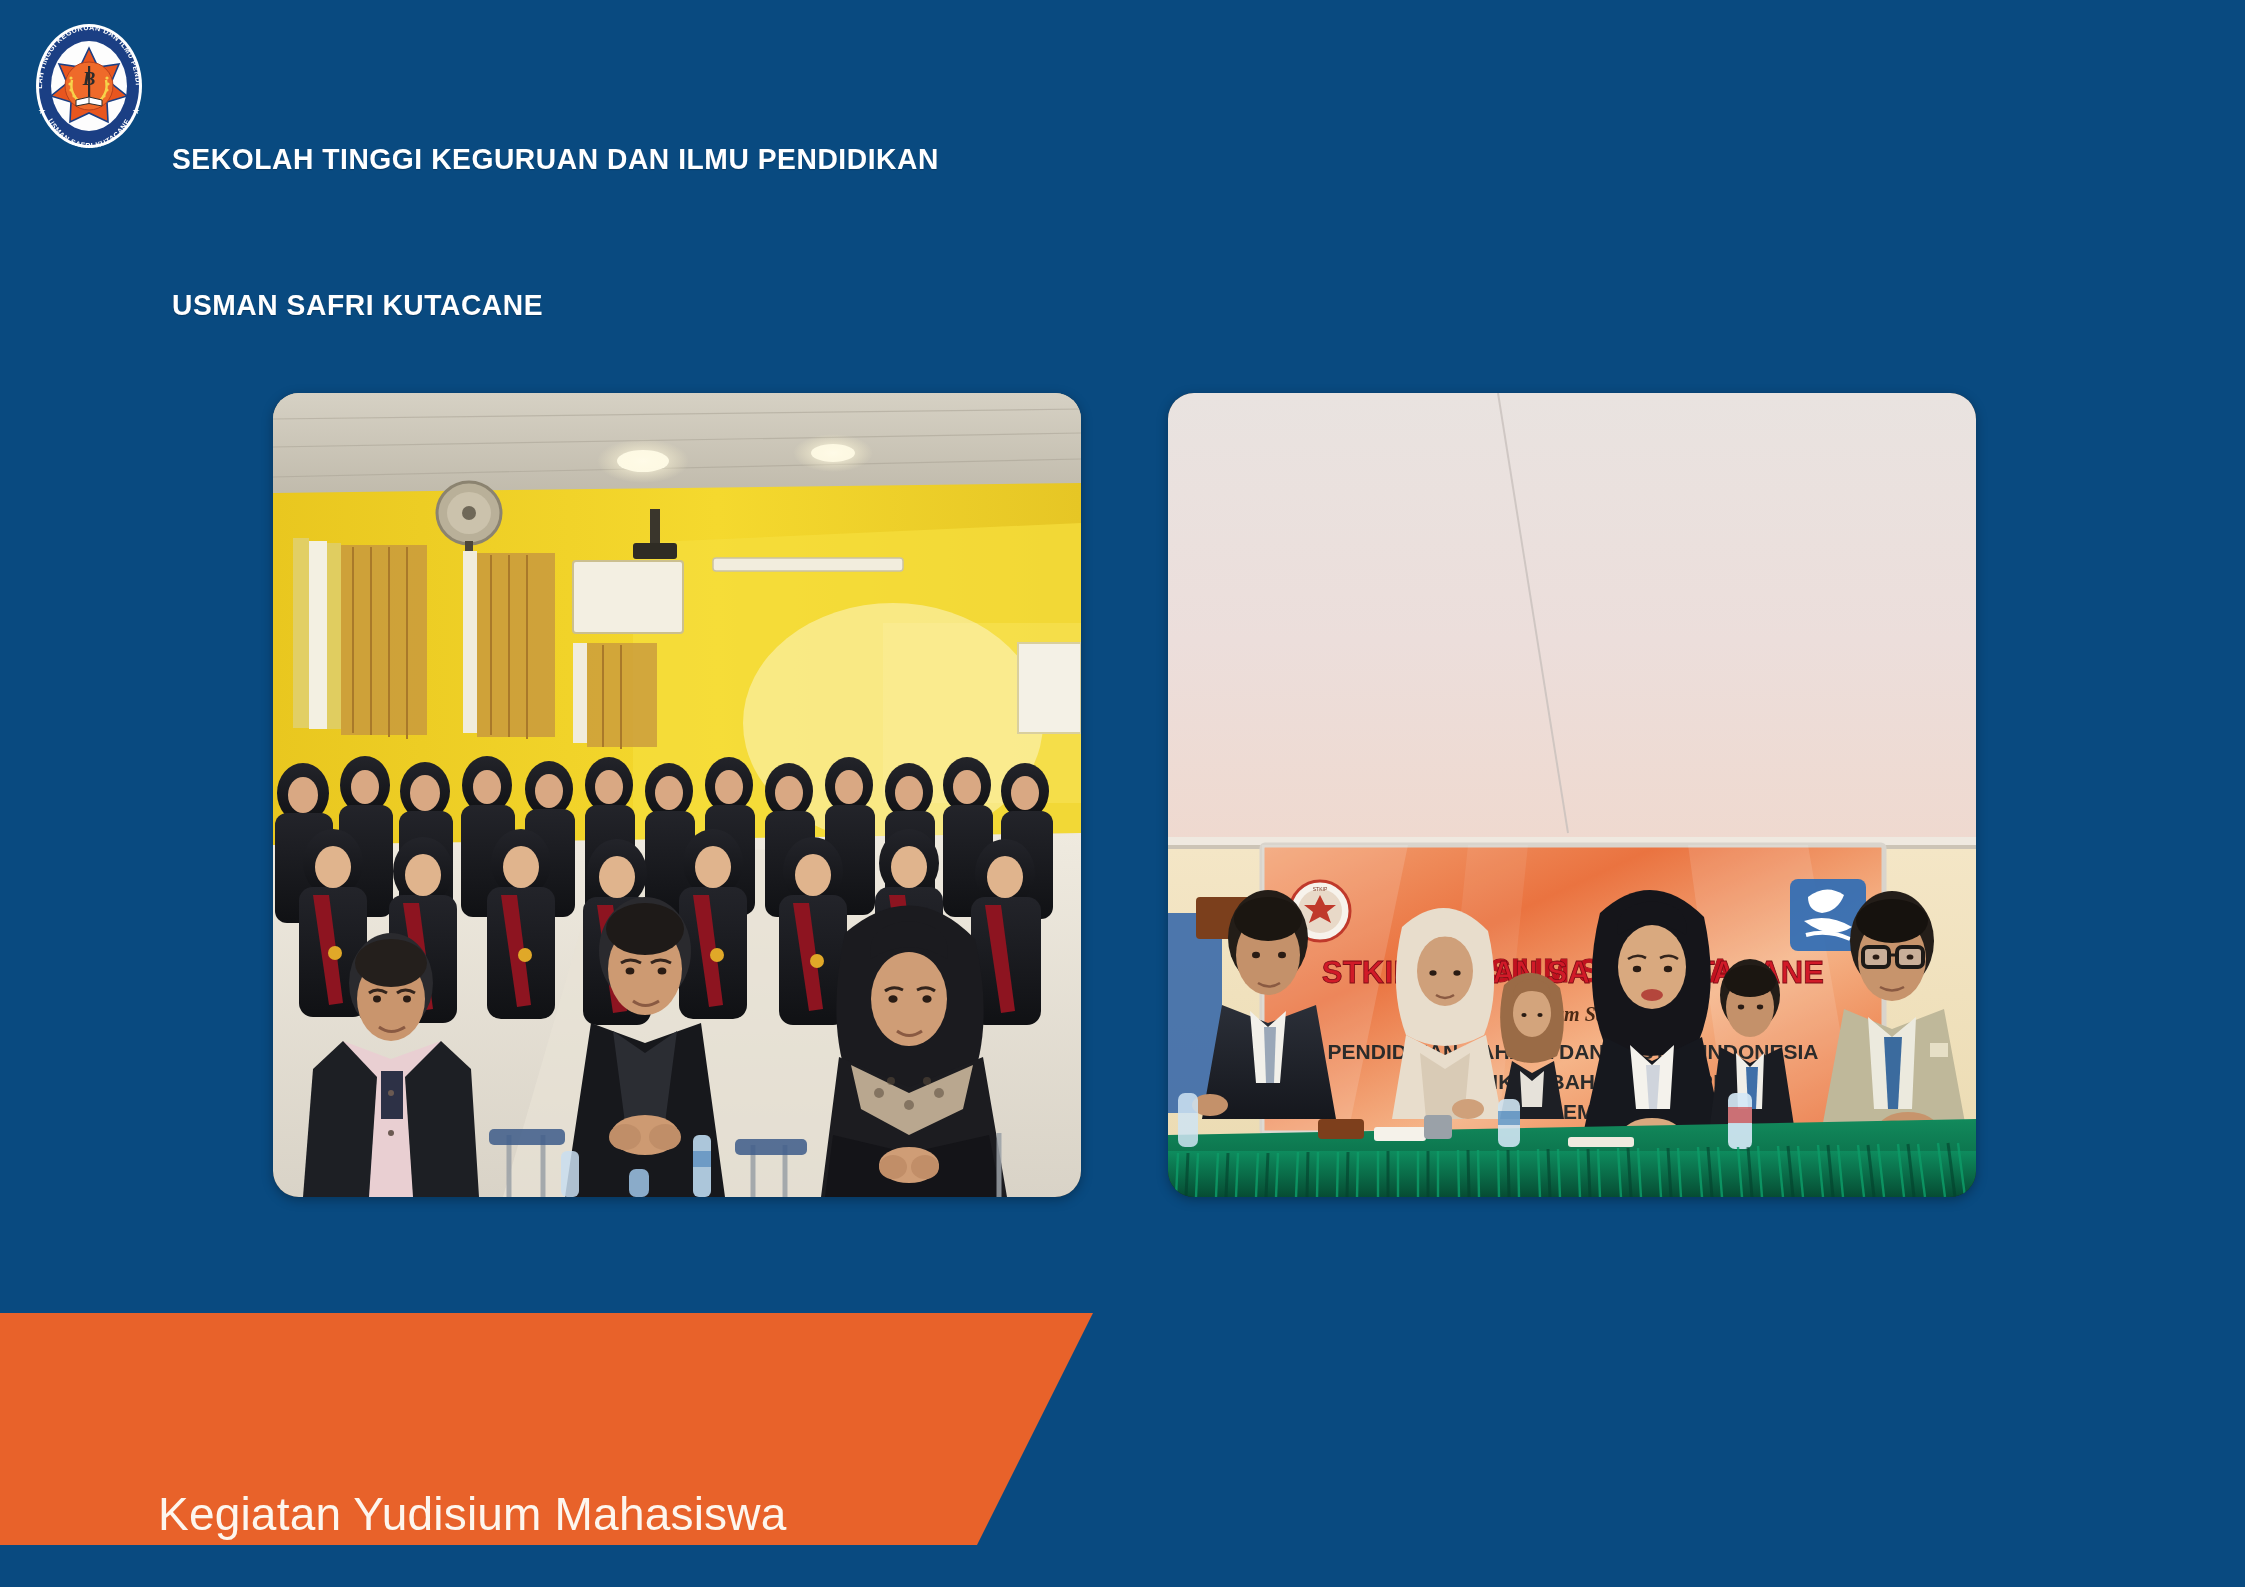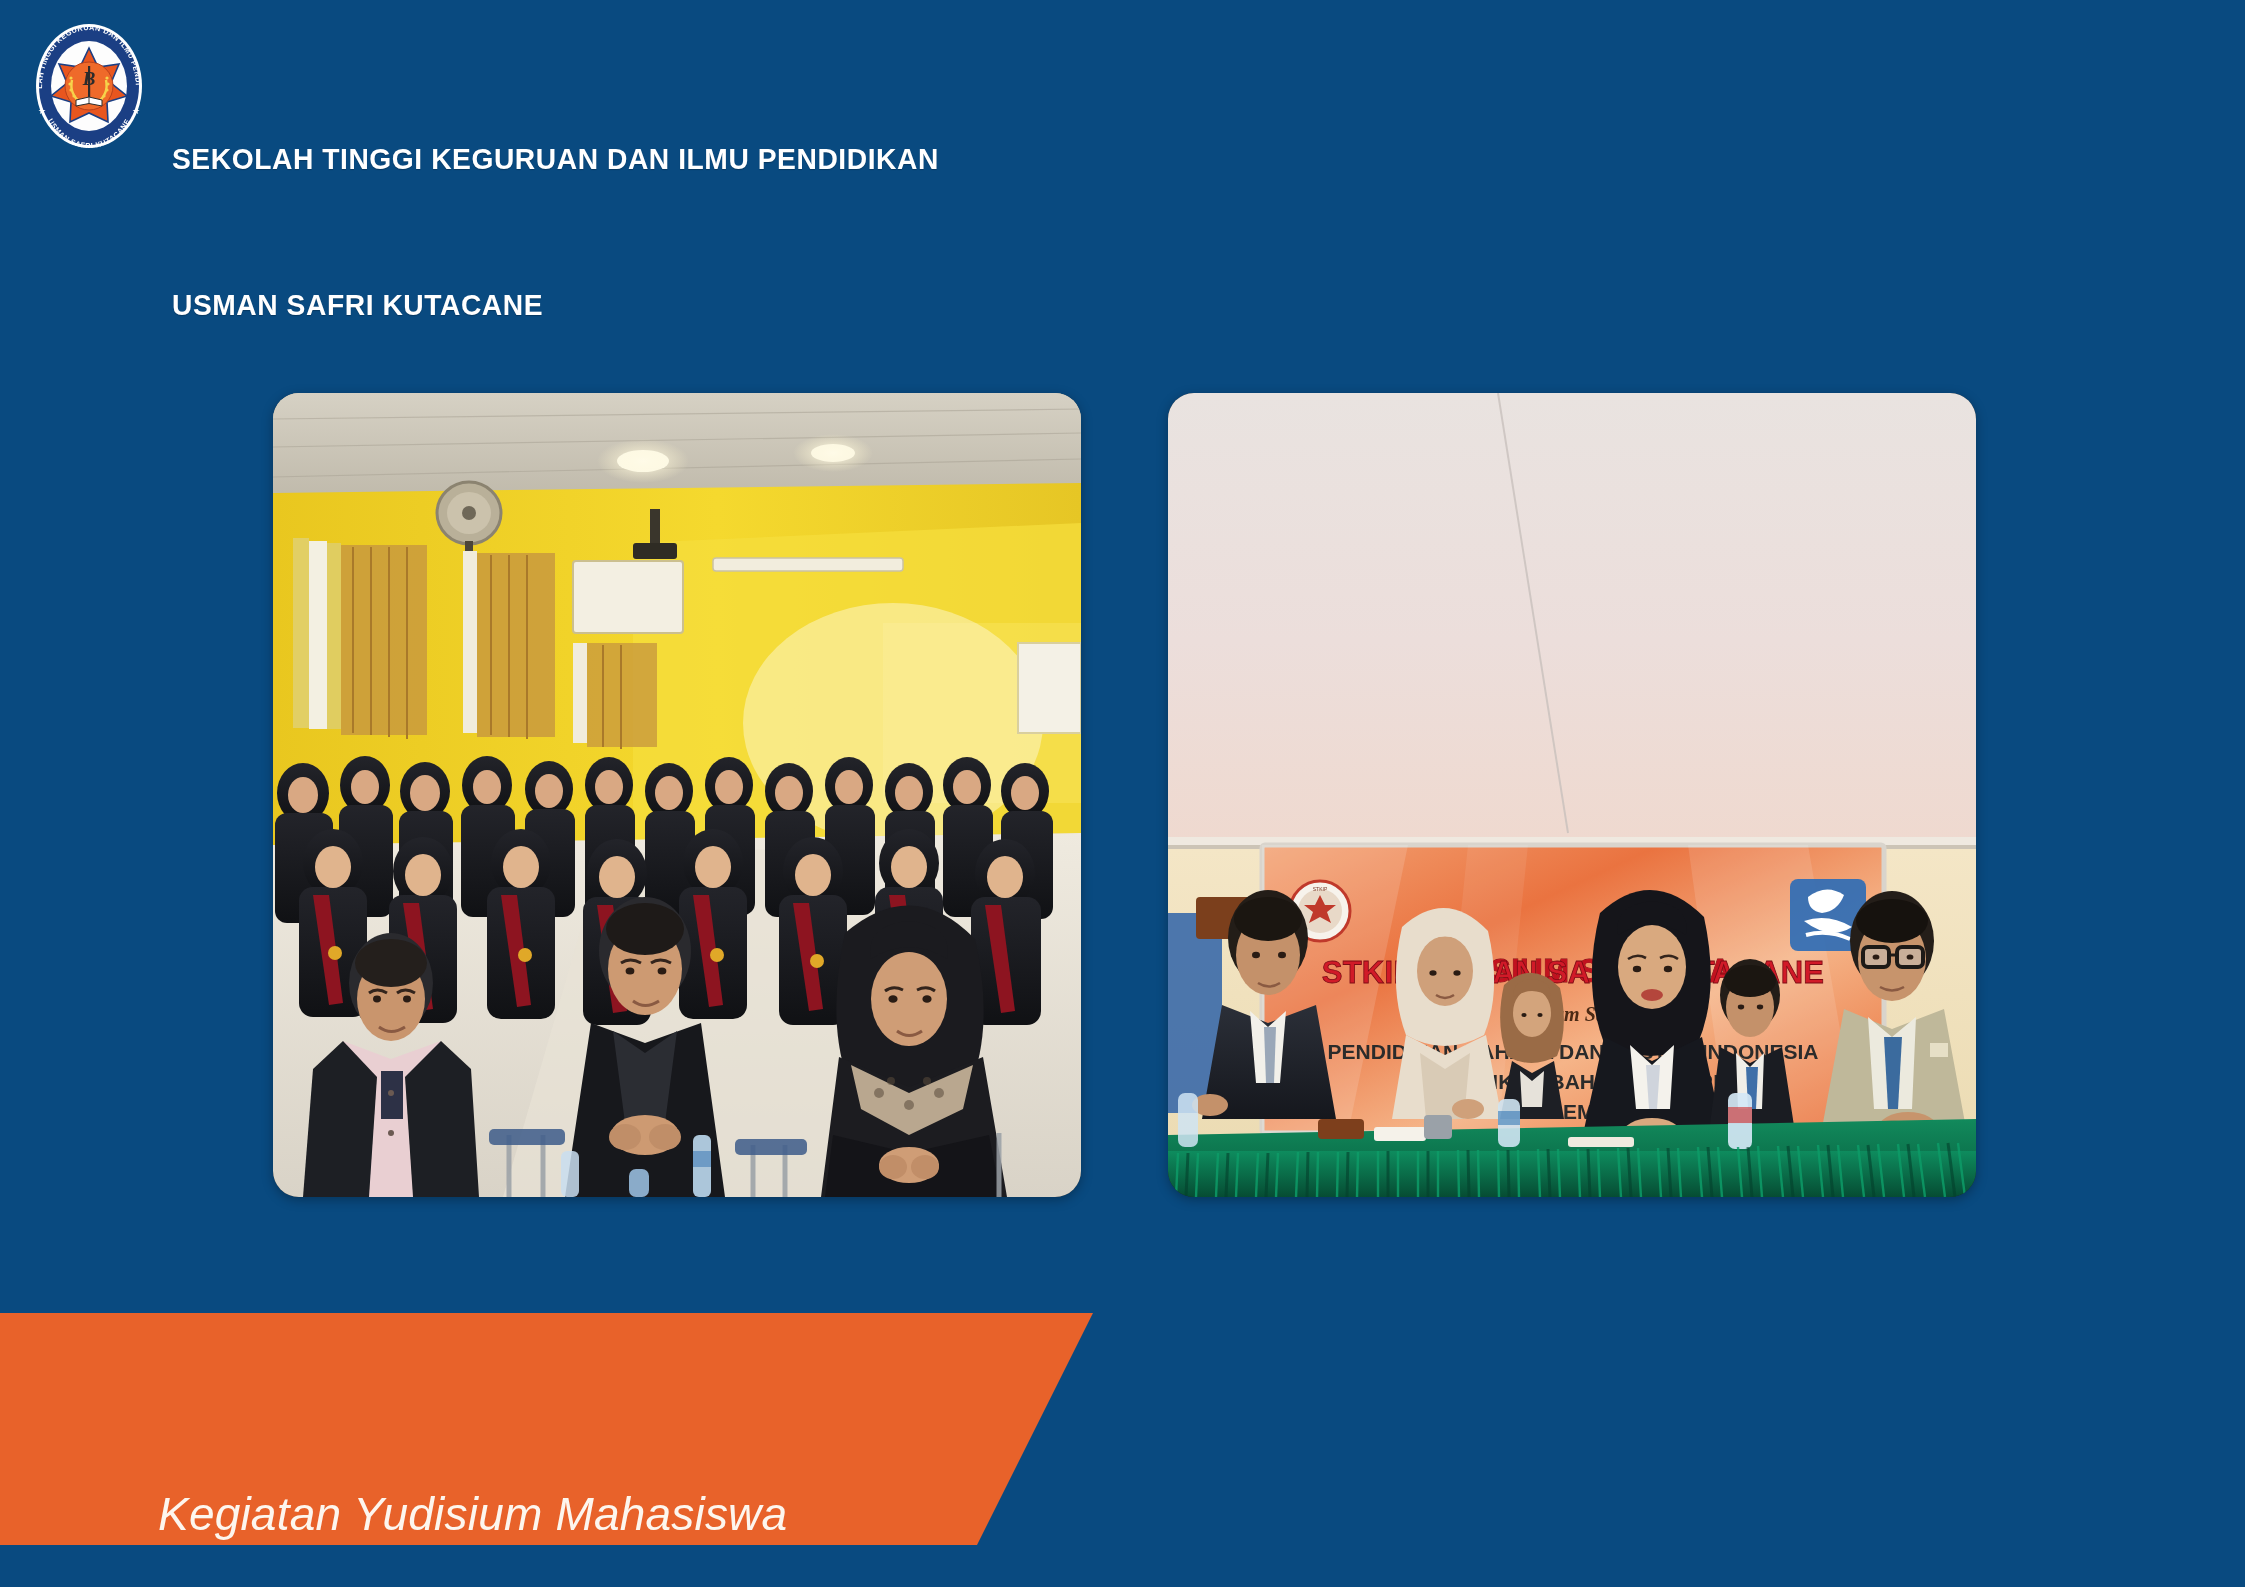--- a/index.html
+++ b/index.html
@@ -52,21 +52,21 @@
     clip-path:polygon(0 0, 1093px 0, 977px 232px, 0 232px);
   }
   .banner-text{
     position:absolute;left:158px;top:1340px;
     color:#fdf6ee;
     font-size:46px;
     line-height:1.52;
     letter-spacing:0.2px;
     white-space:pre;
   }
-  .banner-line{display:block;font-style:italic;}
+  .banner-line{display:block;}
 </style>
 </head>
 <body>
 
 <div class="slide">
 
   <div class="header">
 
     <div class="logo">
       <svg viewBox="0 0 126 128" xmlns="http://www.w3.org/2000/svg">

